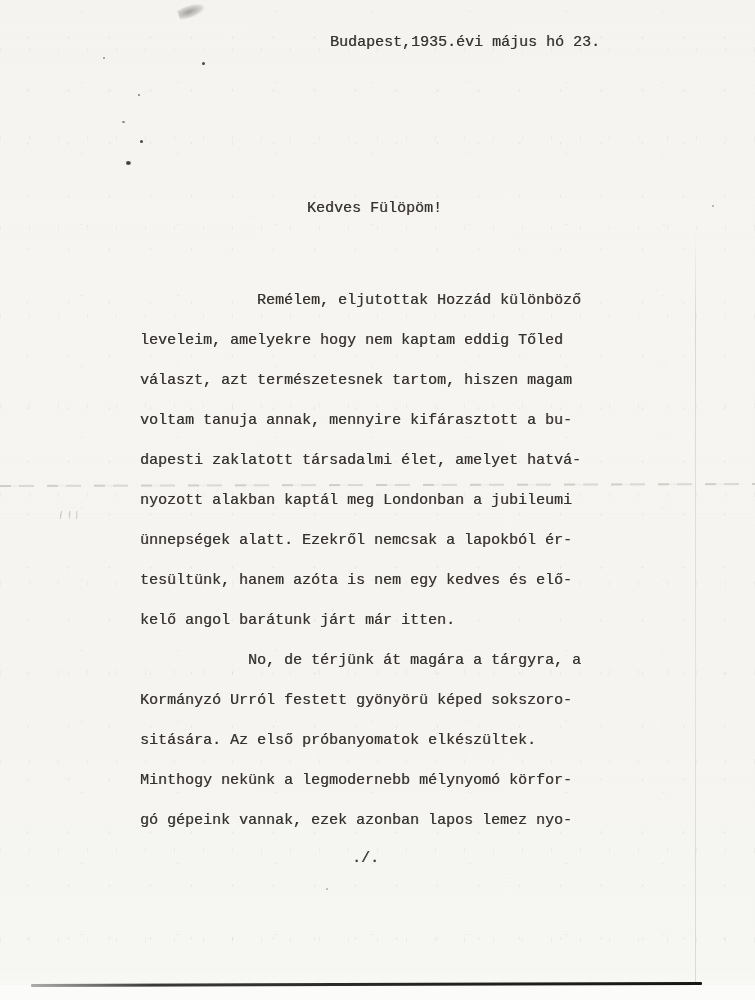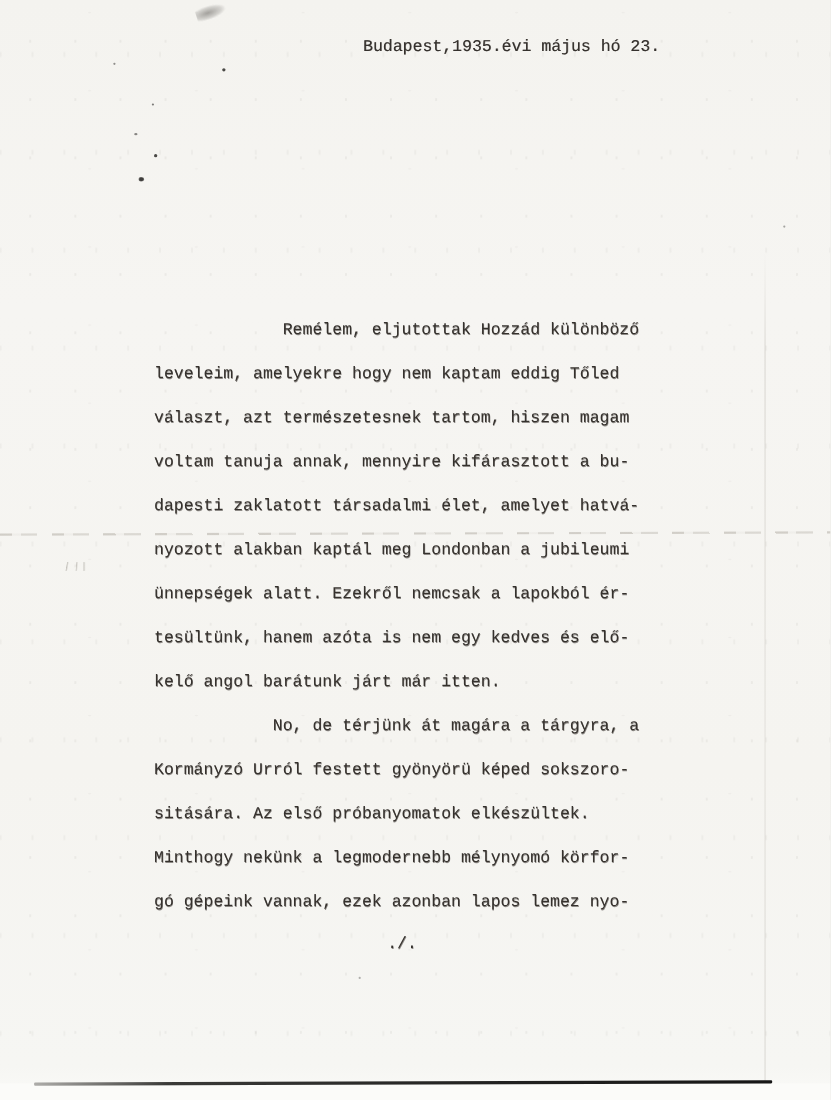--- a/index.html
+++ b/index.html
@@ -91,20 +91,21 @@
   .s7 { left: 712px; top: 205px; width: 2px; height: 2px; opacity: 0.4; }
   .s8 { left: 326px; top: 888px; width: 2px; height: 2px; opacity: 0.35; }
 </style>
 </head>
 <body>
 
 <div id="page" style="--ink: #35312d;">
 
   <div id="dateline" class="typewritten">Budapest,1935.évi május hó 23.</div>
 
+  <div id="salutation" class="typewritten">Kedves Fülöpöm!</div>
 
   <div id="body" class="typewritten"><div class="line indent">Remélem, eljutottak Hozzád különböző</div><div class="line">leveleim, amelyekre hogy nem kaptam eddig Tőled</div><div class="line">választ, azt természetesnek tartom, hiszen magam</div><div class="line">voltam tanuja annak, mennyire kifárasztott a bu-</div><div class="line">dapesti zaklatott társadalmi élet, amelyet hatvá-</div><div class="line">nyozott alakban kaptál meg Londonban a jubileumi</div><div class="line">ünnepségek alatt. Ezekről nemcsak a lapokból ér-</div><div class="line">tesültünk, hanem azóta is nem egy kedves és elő-</div><div class="line">kelő angol barátunk járt már itten.</div><div class="line indent">No, de térjünk át magára a tárgyra, a</div><div class="line">Kormányzó Urról festett gyönyörü képed sokszoro-</div><div class="line">sitására. Az első próbanyomatok elkészültek.</div><div class="line">Minthogy nekünk a legmodernebb mélynyomó körfor-</div><div class="line">gó gépeink vannak, ezek azonban lapos lemez nyo-</div></div>
 
   <div id="cont-mark" class="typewritten">./.</div>
 
   <div class="smudge"></div>
   <div class="crease-h"></div>
   <div class="crease-v"></div>
   <div class="pencil-mark"></div>
   <div class="speck s1"></div>

